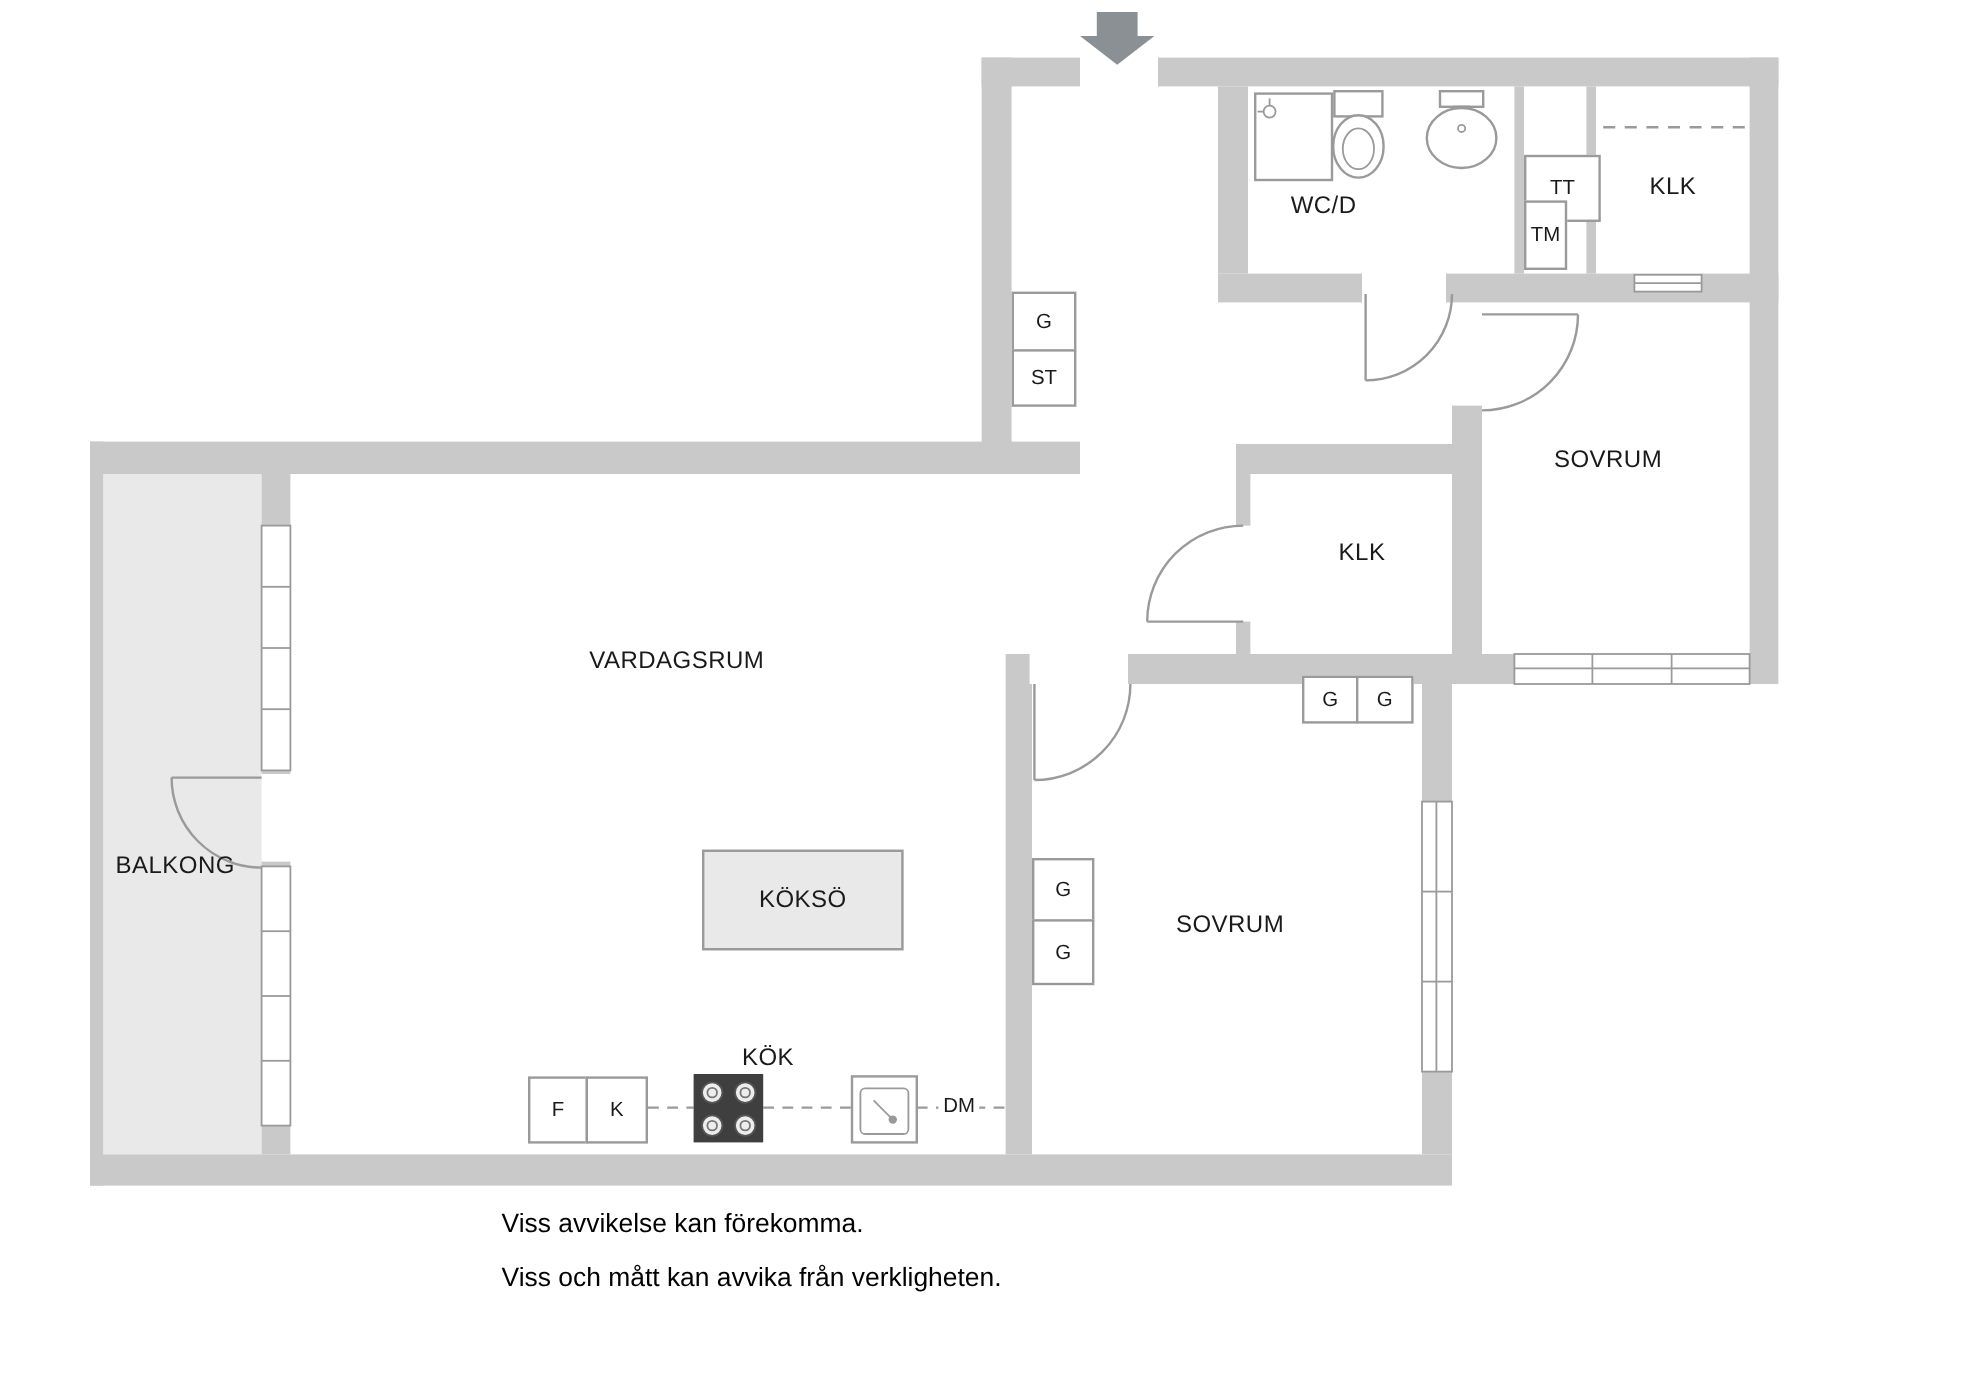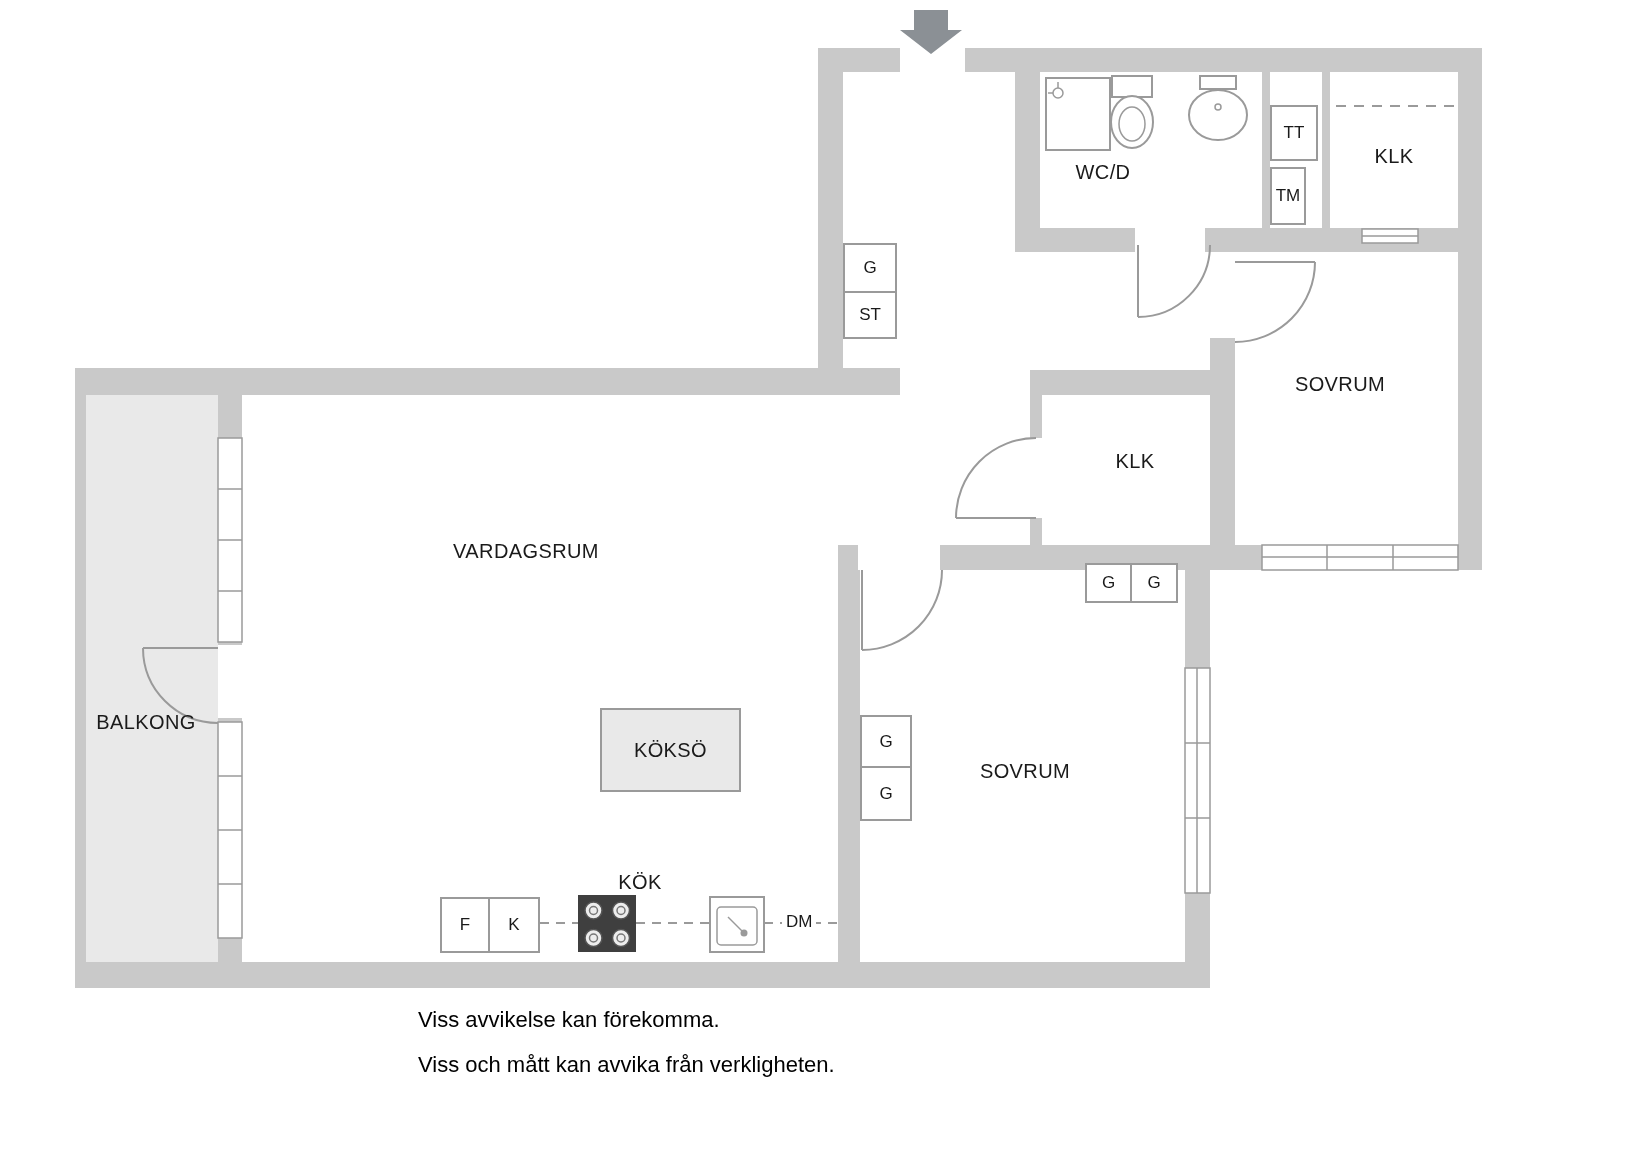--- a/index.html
+++ b/index.html
@@ -149,33 +149,33 @@
       <rect class="fixture-detail" x="717" y="907" width="40" height="38" rx="4"></rect>
       <line class="fixture-detail" x1="744" y1="933" x2="728" y2="917"></line>
       <circle cx="744" cy="933" r="3.5" fill="#9a9a9a"></circle>
     </g>
 
     <path class="arrow" d="M 914 10 L 948 10 L 948 30 L 962 30 L 931 54 L 900 30 L 914 30 Z"></path>
   </svg>
 
   <div class="box" style="left:843px;top:243px;width:54px;height:50px">G</div>
   <div class="box" style="left:843px;top:291px;width:54px;height:48px">ST</div>
-  <div class="box" style="left:1270px;top:105px;width:48px;height:56px">TT</div>
+  <div class="box" style="left:1270px;top:129px;width:64px;height:56px">TT</div>
   <div class="box" style="left:1270px;top:167px;width:36px;height:58px">TM</div>
   <div class="box" style="left:1085px;top:563px;width:47px;height:40px">G</div>
   <div class="box" style="left:1130px;top:563px;width:48px;height:40px">G</div>
   <div class="box" style="left:860px;top:715px;width:52px;height:53px">G</div>
   <div class="box" style="left:860px;top:766px;width:52px;height:55px">G</div>
   <div class="box" style="left:440px;top:897px;width:50px;height:56px">F</div>
   <div class="box" style="left:488px;top:897px;width:52px;height:56px">K</div>
   <div class="dm">DM</div>
 
-  <div class="island" style="left:600px;top:708px;width:141px;height:84px">KÖKSÖ</div>
+  <div class="island" style="left:585px;top:708px;width:168px;height:84px">KÖKSÖ</div>
 
-  <div class="label" style="left:526px;top:551px">VARDAGSRUM</div>
+  <div class="label" style="left:564px;top:551px">VARDAGSRUM</div>
   <div class="label" style="left:146px;top:722px">BALKONG</div>
   <div class="label" style="left:640px;top:882px">KÖK</div>
   <div class="label" style="left:1025px;top:771px">SOVRUM</div>
   <div class="label" style="left:1340px;top:384px">SOVRUM</div>
   <div class="label" style="left:1135px;top:461px">KLK</div>
   <div class="label" style="left:1394px;top:156px">KLK</div>
   <div class="label" style="left:1103px;top:172px">WC/D</div>
 
   <div class="disclaimer">
     <div>Viss avvikelse kan förekomma.</div>

